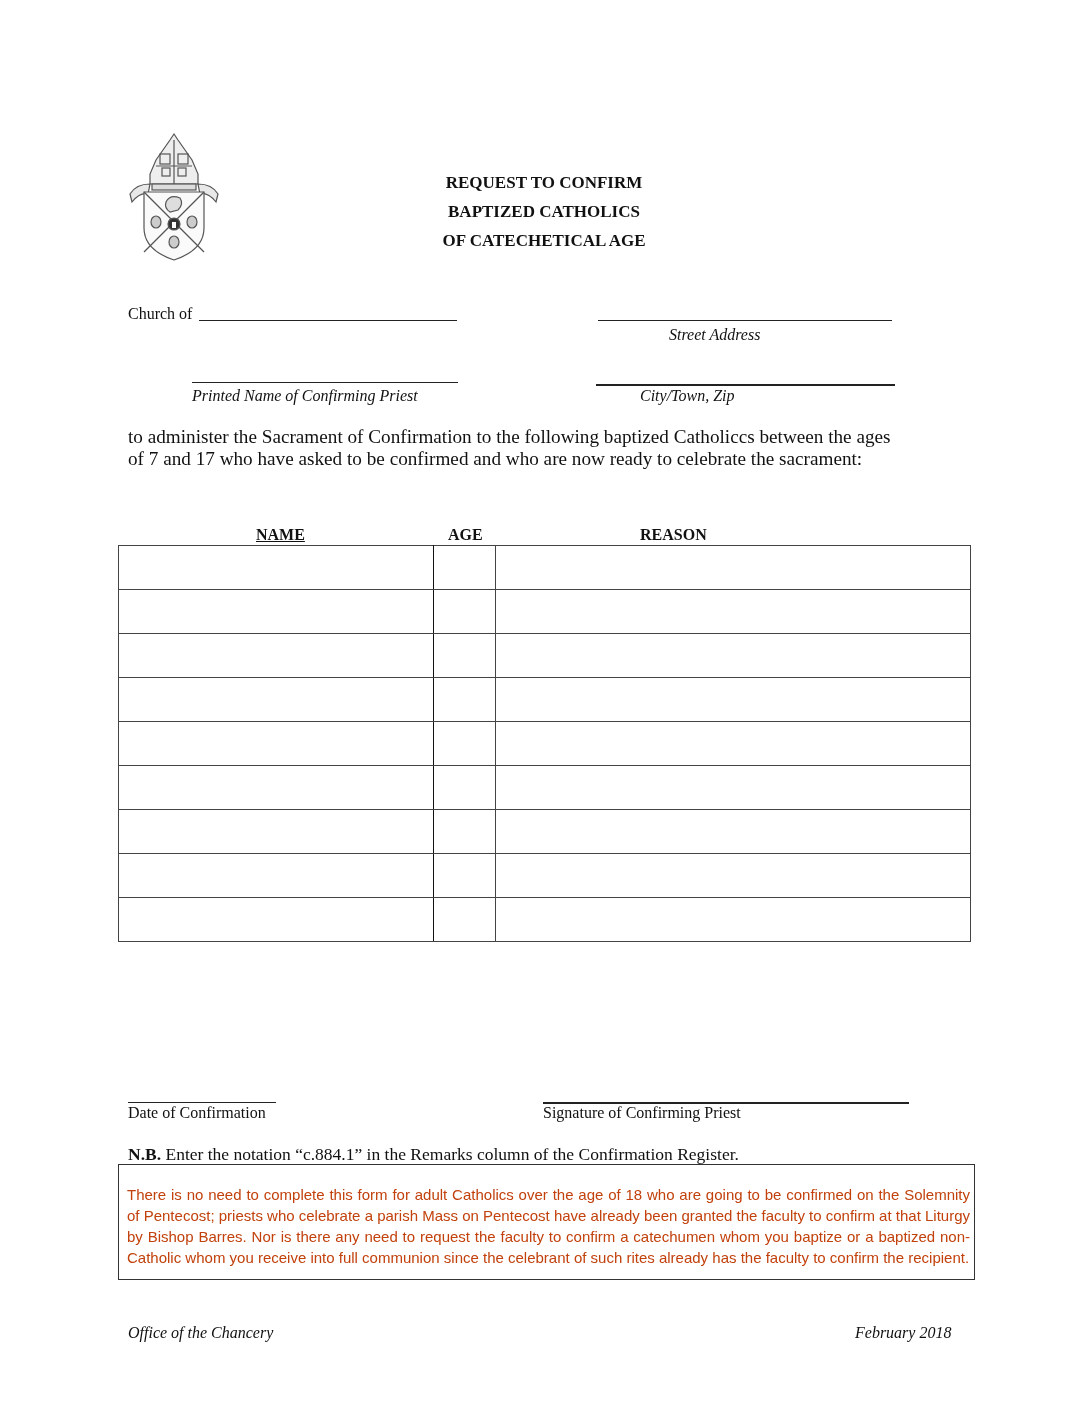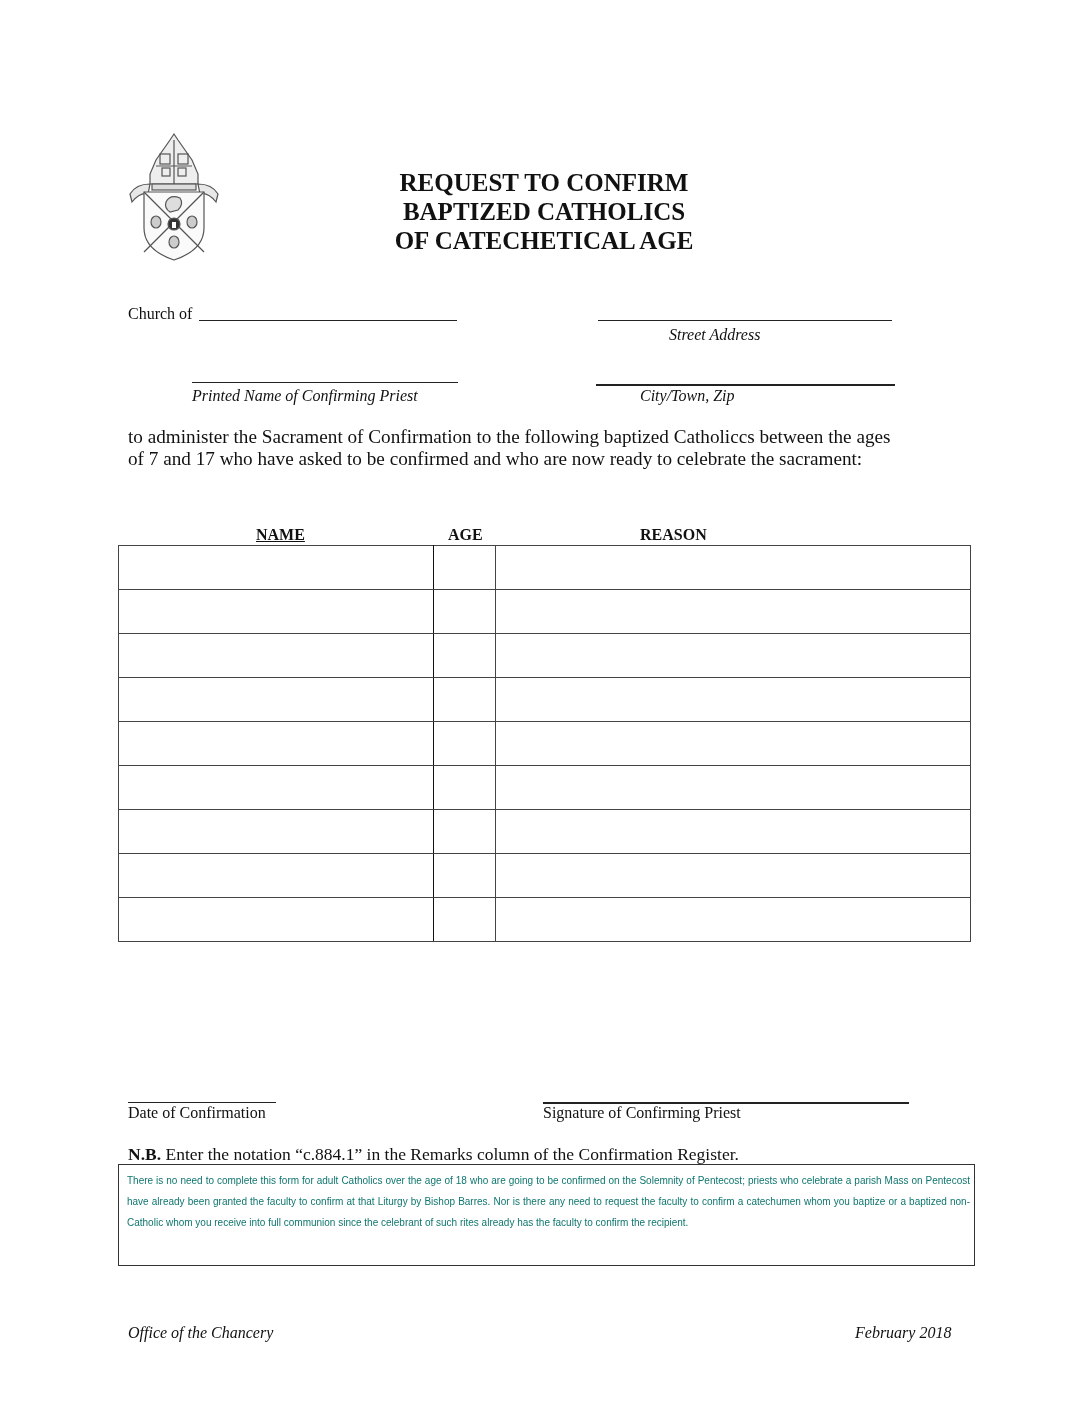--- a/index.html
+++ b/index.html
@@ -4,21 +4,21 @@
   <style>
     html, body { margin: 0; padding: 0; background: #ffffff; }
     body {
       width: 1088px; height: 1408px; position: relative; overflow: hidden;
       font-family: "Liberation Serif", serif; color: #111;
     }
     .abs { position: absolute; }
     .seal { left: 126px; top: 132px; width: 96px; height: 130px; }
     .title {
       left: 330px; top: 168px; width: 428px; text-align: center;
-      font-weight: bold; font-size: 25px; line-height: 29px; color: #111;
+      font-weight: bold; font-size: 17px; line-height: 29px; color: #111;
     }
     .field-label { font-size: 16px; }
     .italic { font-style: italic; }
     .uline { border-bottom: 1.5px solid #222; height: 0; }
     .para {
       left: 128px; top: 426px; width: 880px;
       font-size: 19.2px; line-height: 22px; white-space: nowrap;
     }
     .th { font-weight: bold; font-size: 16px; top: 526px; }
     table.grid {
@@ -26,23 +26,23 @@
       border-collapse: collapse; table-layout: fixed;
     }
     table.grid td {
       border: 1.5px solid #444; height: 43px; padding: 0;
     }
     table.grid td.c-name { width: 314px; border-right: 1.5px solid #111; }
     table.grid td.c-age { width: 61px; }
     .nb { left: 128px; top: 1144px; font-size: 17.5px; white-space: nowrap; }
     .note {
       left: 118px; top: 1164px; width: 843px; height: 90px;
-      border: 1.5px solid #333; padding: 5px 4px 5px 8px;
-      font-family: "Liberation Sans", sans-serif; font-size: 10px; line-height: 21px;
-      text-align: justify; color: #0f766e;
+      border: 1.5px solid #333; padding: 19px 4px 5px 8px;
+      font-family: "Liberation Sans", sans-serif; font-size: 15px; line-height: 21px;
+      text-align: justify; color: #c2410c;
     }
     .footer { font-style: italic; font-size: 16px; top: 1324px; }
   </style>
 </head>
 <body>
 
 <div class="abs seal">
   <svg width="96" height="130" viewBox="0 0 96 130">
     <g fill="none" stroke="#555" stroke-width="1.2">
 

